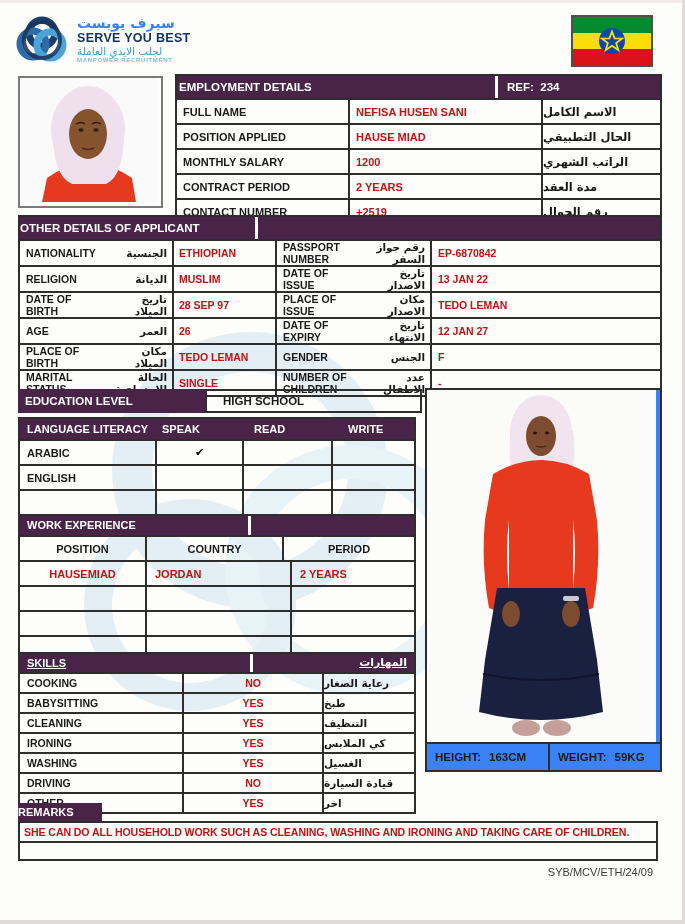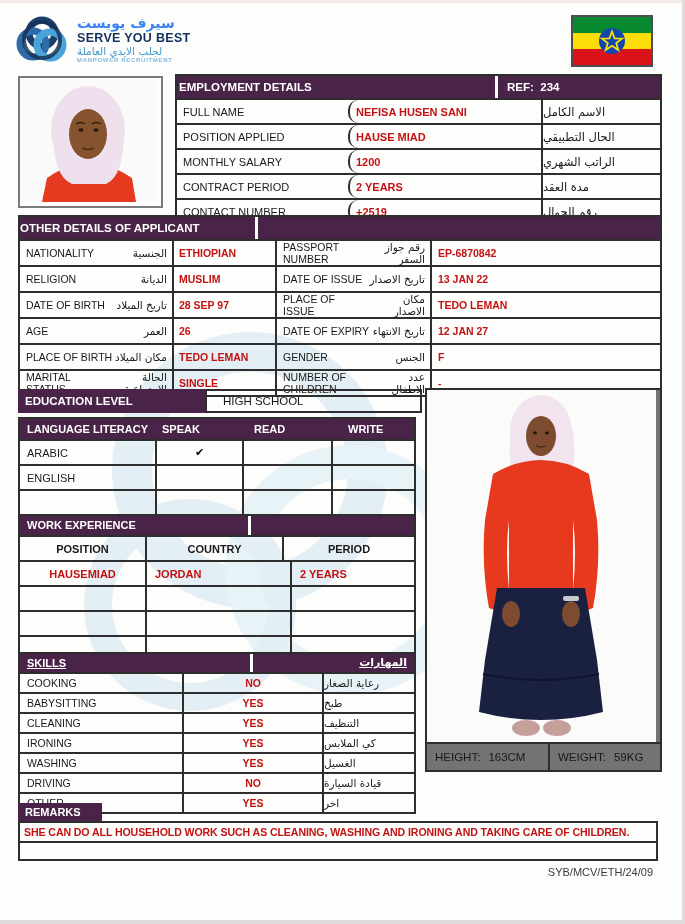--- a/index.html
+++ b/index.html
@@ -2,42 +2,42 @@
 <html><head>
 <meta charset="utf-8">
 <style>
   html,body{margin:0;padding:0;background:#e9e5e5;font-family:"Liberation Sans",sans-serif;}
   #page{position:relative;width:685px;height:924px;background:#fdfdfc;overflow:hidden;
         box-shadow:inset -3px 0 0 #e0dada, inset 0 -4px 0 #e0dada, inset 0 3px 0 #f2e9e9;}
   .abs{position:absolute;}
   .bar{background:#4a2348;color:#fff;font-weight:bold;}
   .notch{position:absolute;top:0;bottom:0;width:3px;background:#fff;}
   .red{color:#c21212;font-weight:bold;}
-  .blk{color:#191919;font-weight:normal;}
+  .blk{color:#191919;font-weight:bold;}
   .ar{font-family:"DejaVu Sans",sans-serif;direction:rtl;}
 
   
   #logo{left:14px;top:12px;display:flex;gap:7px;align-items:center;}
   #logo-text{display:flex;flex-direction:column;line-height:1.1;}
   .brand-ar{font-size:14px;font-weight:bold;color:#3b82f6;font-family:"DejaVu Sans",sans-serif;}
   .brand-en{font-size:12.5px;font-weight:bold;color:#14315e;letter-spacing:.3px;}
   .brand-ar2{font-size:10.5px;color:#3f9bd3;font-family:"DejaVu Sans",sans-serif;}
   .brand-en2{font-size:6px;color:#7fb9dd;font-weight:bold;letter-spacing:.7px;}
   #flag{left:571px;top:15px;width:78px;height:48px;border:2px solid #4e4e4e;}
 
   
   #portrait{left:18px;top:76px;width:141px;height:128px;border:2px solid #7a7a7a;background:#fdfdfd;}
 
   
   #emp{left:175px;top:74px;width:483px;border:2px solid #2e2e2e;font-size:11px;}
   #emp .hd{position:relative;height:22px;line-height:22px;padding-left:2px;font-size:11.5px;}
   #emp .ref{position:absolute;left:330px;top:0;}
   .emp-row{display:flex;height:23px;border-top:2px solid #2e2e2e;}
   .emp-row .c1{width:165px;padding-left:6px;display:flex;align-items:center;}
-  .emp-row .c2{width:185px;border-left:2px solid #2e2e2e;padding-left:6px;display:flex;align-items:center;border-radius:10px;}
+  .emp-row .c2{width:185px;border-left:2px solid #2e2e2e;padding-left:6px;display:flex;align-items:center;}
   .emp-row .c3{flex:1;border-left:2px solid #2e2e2e;justify-content:flex-end;padding-right:6px;display:flex;align-items:center;font-size:11.5px;}
 
   
   #od{left:18px;top:215px;width:640px;border:2px solid #2e2e2e;font-size:10.5px;}
   #od .hd{position:relative;height:22px;line-height:22px;padding-left:0;font-size:11.5px;}
   .od-row{display:flex;height:24px;border-top:2px solid #2e2e2e;}
   .od-lab{display:flex;justify-content:space-between;align-items:center;padding:0 5px 0 6px;}
   .od-row .a{width:141px;}
   .od-row .b{width:96px;border-left:2px solid #2e2e2e;padding-left:5px;display:flex;align-items:center;}
   .od-row .c{width:142px;border-left:2px solid #2e2e2e;}
@@ -66,28 +66,28 @@
   .wk-head div{font-weight:bold;color:#191919;justify-content:center;padding-left:0 !important;}
 
   
   #skills{left:18px;top:652px;width:394px;border:2px solid #2e2e2e;font-size:10.5px;}
   #skills .hd{position:relative;height:18px;line-height:18px;padding:0 7px;display:flex;justify-content:space-between;font-size:11px;text-decoration:underline;}
   .sk-row{display:flex;height:18px;border-top:2px solid #2e2e2e;}
   .s1{width:155px;padding-left:7px;} .s2{width:138px;border-left:2px solid #2e2e2e;justify-content:center;} .s3{flex:1;border-left:2px solid #2e2e2e;justify-content:flex-end;padding-right:7px;}
   .sk-row div{display:flex;align-items:center;}
 
   
-  #photo-box{left:425px;top:388px;width:233px;height:380px;border:2px solid #2e2e2e;background:#737373;display:flex;flex-direction:column;}
+  #photo-box{left:425px;top:388px;width:233px;height:380px;border:2px solid #2e2e2e;background:#3b82f6;display:flex;flex-direction:column;}
   #photo-area{height:352px;}
   #hw{display:flex;flex:1;border-top:2px solid #2e2e2e;font-size:11.5px;}
   #hw .h1{width:113px;border-right:2px solid #2e2e2e;display:flex;align-items:center;padding-left:8px;gap:8px;}
   #hw .h2{flex:1;display:flex;align-items:center;padding-left:8px;gap:8px;}
 
   
-  #rem-bar{left:18px;top:803px;width:84px;height:18px;line-height:18px;padding-left:7px;font-size:11px;box-sizing:border-box;}
+  #rem-bar{left:18px;top:803px;width:84px;height:18px;line-height:18px;font-size:11px;box-sizing:border-box;}
   #rem-text{left:18px;top:821px;width:640px;height:22px;border:2px solid #2e2e2e;box-sizing:border-box;display:flex;align-items:center;padding-left:4px;font-size:10.6px;letter-spacing:-0.1px;}
   #rem-empty{left:18px;top:841px;width:640px;height:20px;border:2px solid #2e2e2e;border-top:none;box-sizing:border-box;}
 
   #footer{right:32px;top:866px;font-size:11px;color:#3b3b3b;}
 
   #watermark{left:55px;top:330px;pointer-events:none;}
 </style>
 </head>
 <body>
 

